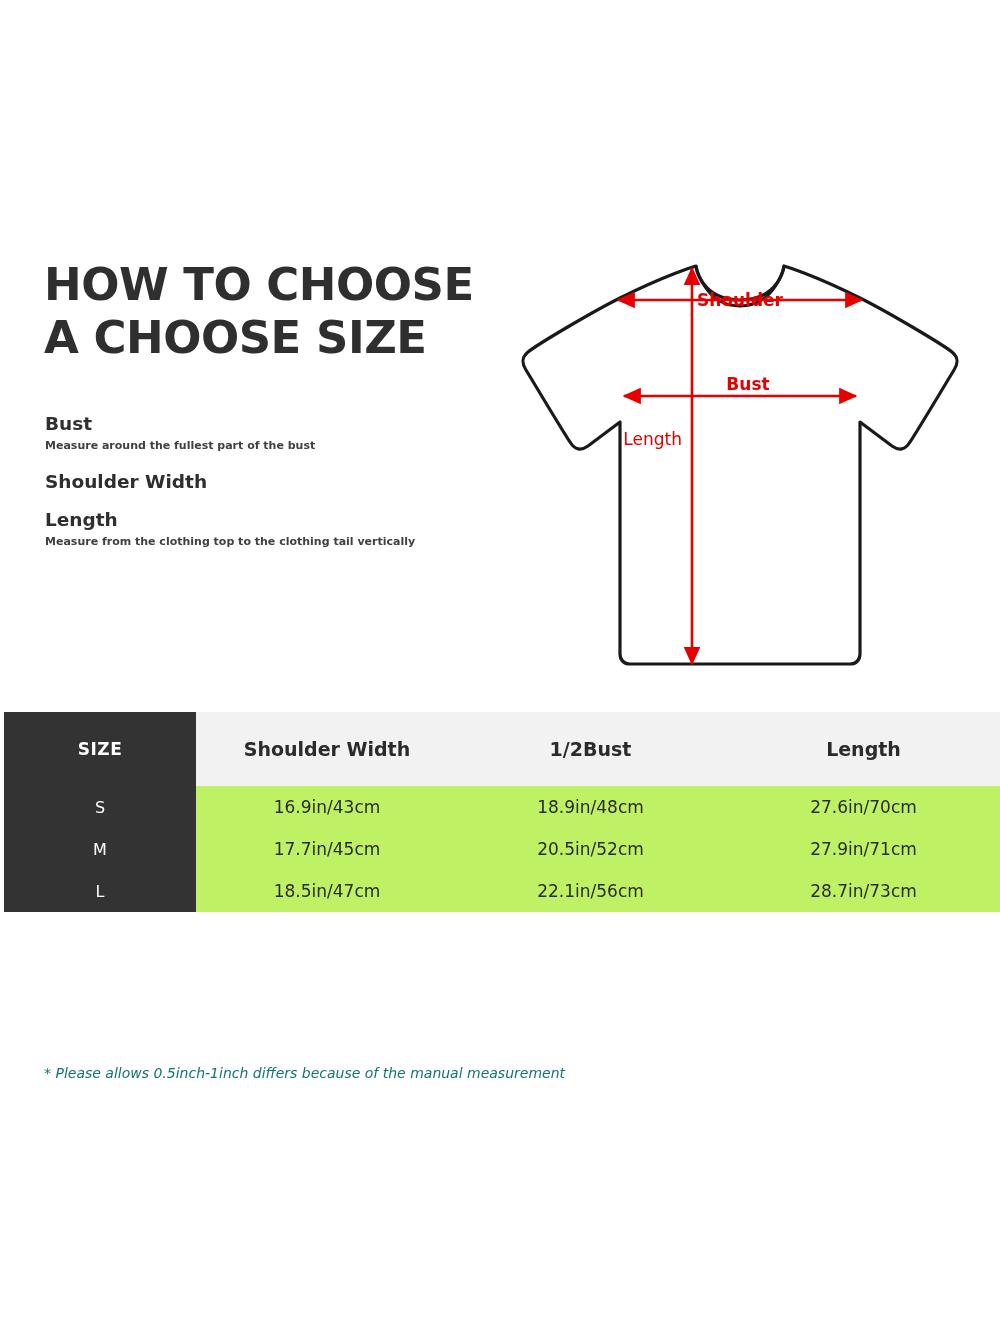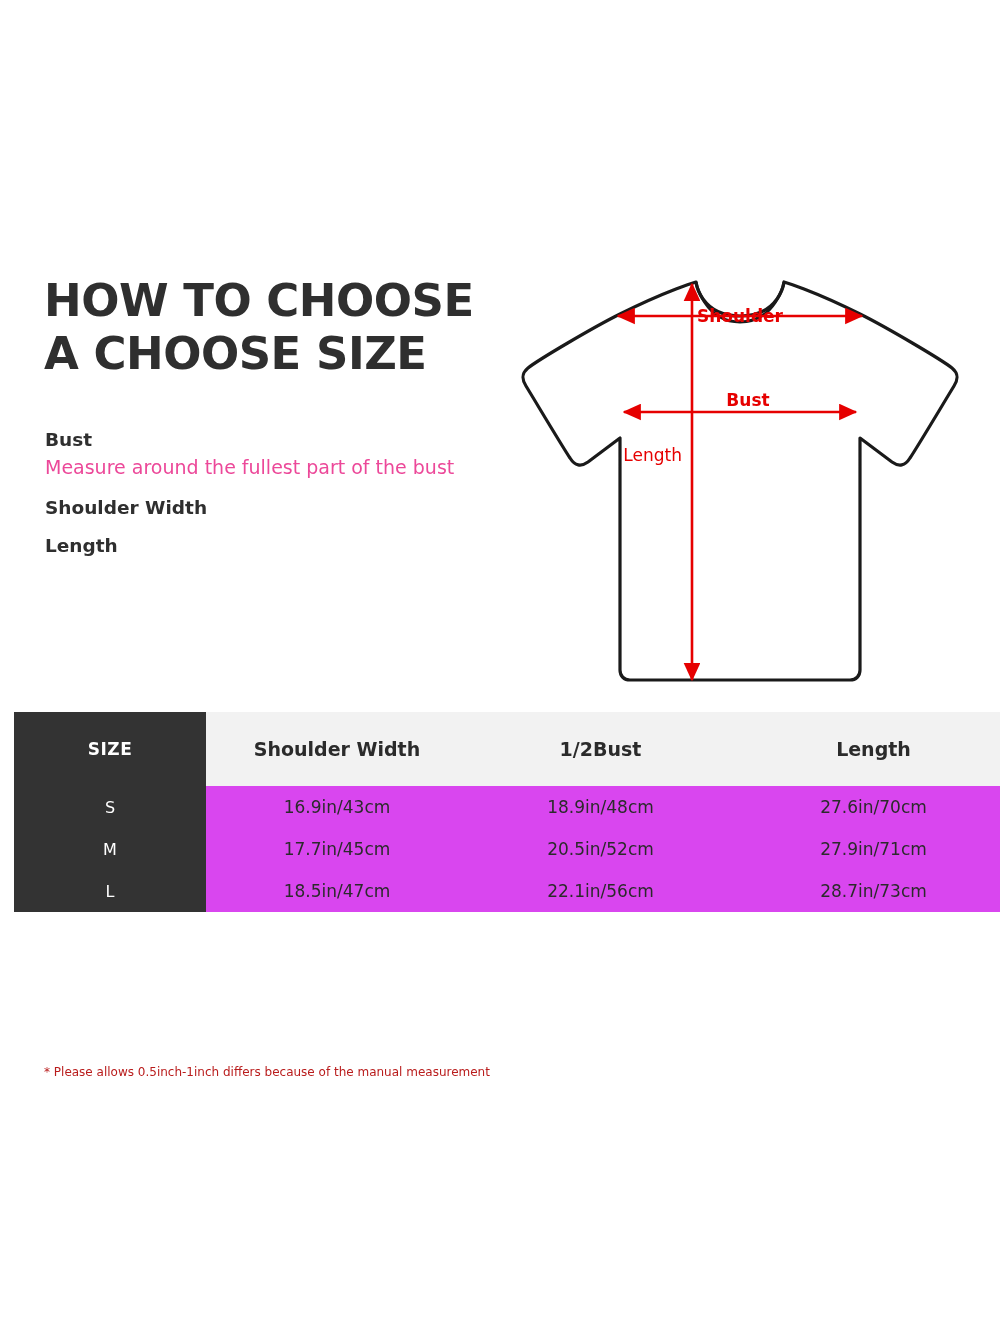--- a/index.html
+++ b/index.html
@@ -19,21 +19,21 @@
   .page {
     position: relative;
     width: 1000px;
     height: 1333px;
   }
 
   
   .top-section {
     position: absolute;
     left: 0;
-    top: 16px;
+    top: 0;
     width: 1000px;
     height: 712px;
   }
 
   .headline {
     position: absolute;
     left: 44px;
     top: 258px;
     width: 470px;
     font-size: 45px;
@@ -52,38 +52,39 @@
   .def-block {
     margin-bottom: 17px;
   }
   .def-term {
     font-size: 18.5px;
     font-weight: bold;
     color: #2f2f2f;
     margin-bottom: 5px;
   }
   .def-desc {
-    font-size: 19px;
+    font-size: 11px;
     line-height: 1.32;
-    color: #ec4899;
+    color: #404040;
+    font-weight: bold;
   }
 
   
   .diagram {
     position: absolute;
     left: 500px;
     top: 240px;
     width: 480px;
     height: 450px;
   }
 
   
   .table-wrap {
     position: absolute;
-    left: 14px;
+    left: 4px;
     top: 712px;
     width: 951px;
   }
   table.size-table {
     border-collapse: collapse;
     width: 1000px;
     table-layout: fixed;
   }
   table.size-table th,
   table.size-table td {
@@ -100,38 +101,39 @@
   table.size-table thead th.sizecol {
     background: #333333;
     color: #ffffff;
     font-size: 17px;
     letter-spacing: 0.5px;
   }
   table.size-table tbody td {
     height: 40px;
     font-size: 17px;
     color: #2b2b2b;
-    background: #d946ef;
+    background: #bef264;
   }
   table.size-table tbody td.sizecol {
     background: #333333;
     color: #ffffff;
     font-size: 16px;
   }
   col.c-size { width: 192px; }
   col.c-shoulder { width: 262px; }
   col.c-bust { width: 265px; }
   col.c-length { width: 281px; }
 
   .footnote {
     position: absolute;
     left: 44px;
     top: 1065px;
-    font-size: 12px;
-    color: #b91c1c;
+    font-size: 14px;
+    color: #0f766e;
+    font-style: italic;
   }
 </style>
 </head>
 <body>
 
 <div class="page">
 
   <div class="top-section">
 
     <div class="headline">
@@ -142,20 +144,21 @@
     <div class="defs">
       <div class="def-block">
         <div class="def-term">Bust</div>
         <div class="def-desc">Measure around the fullest part of the bust</div>
       </div>
       <div class="def-block">
         <div class="def-term">Shoulder Width</div>
       </div>
       <div class="def-block">
         <div class="def-term">Length</div>
+        <div class="def-desc">Measure from the clothing top to the clothing tail vertically</div>
       </div>
     </div>
 
     <div class="diagram">
       <svg width="480" height="450" viewBox="0 0 480 450" xmlns="http://www.w3.org/2000/svg">
         <defs>
           <marker id="arrHead" markerWidth="8" markerHeight="8" refX="6.5" refY="3.2" orient="auto">
             <path d="M0,0 L7,3.2 L0,6.4 z" fill="#e60000"></path>
           </marker>
           <marker id="arrTail" markerWidth="8" markerHeight="8" refX="0.5" refY="3.2" orient="auto">

